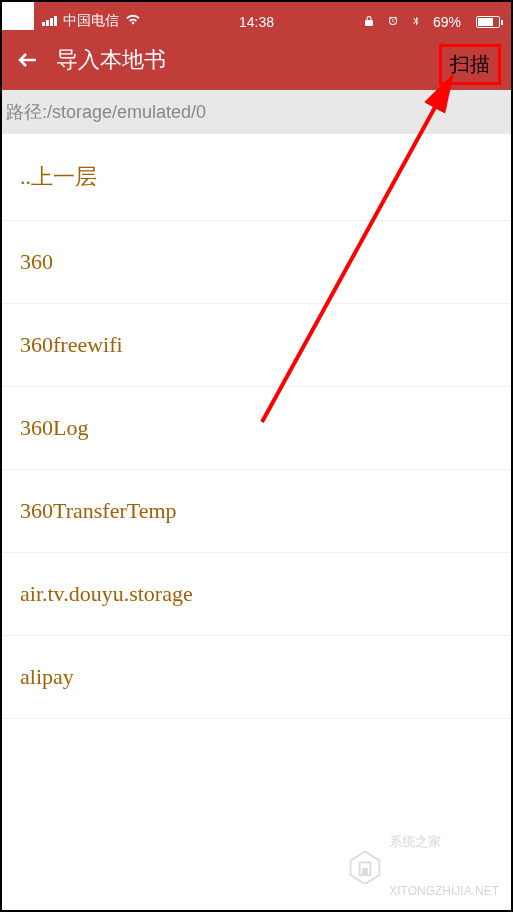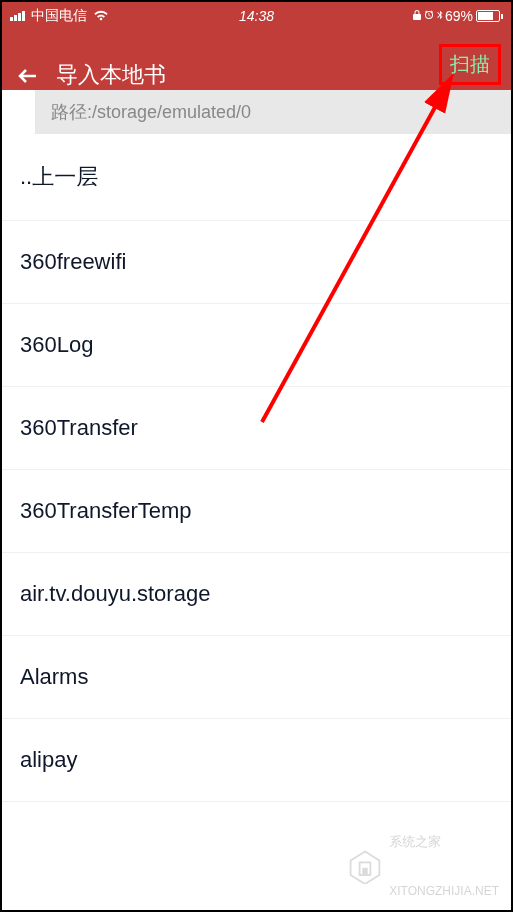--- a/index.html
+++ b/index.html
@@ -14,41 +14,41 @@
       background: #ffffff;
       position: relative;
       overflow: hidden;
       border: 2px solid #000;
     }
     .status-bar {
       height: 28px;
       background: #c13d3a;
       color: #ffffff;
       display: flex;
-      align-items: center;
+      align-items: flex-end;
       justify-content: space-between;
       padding: 0 8px;
       font-size: 14px;
+      margin-left: 32px;
     }
     .status-left {
       display: flex;
       align-items: center;
       gap: 6px;
     }
     .status-center {
       position: absolute;
       left: 50%;
       transform: translateX(-50%);
       font-weight: 500;
-      font-style: italic;
     }
     .status-right {
       display: flex;
       align-items: center;
-      gap: 0;
+      gap: 12px;
     }
     .signal-bars {
       display: inline-flex;
       align-items: flex-end;
       gap: 1px;
     }
     .signal-bars span {
       width: 3px;
       background: #fff;
       display: inline-block;
@@ -86,21 +86,21 @@
       width: 2px;
       height: 5px;
       background: #fff;
       margin-left: 1px;
     }
     .header {
       height: 60px;
       background: #c13d3a;
       color: #ffffff;
       display: flex;
-      align-items: flex-end;
+      align-items: center;
       padding: 0 12px;
       position: relative;
     }
     .back-arrow {
       width: 28px;
       height: 28px;
       display: flex;
       align-items: center;
       justify-content: center;
     }
@@ -121,38 +121,38 @@
       margin-left: 2px;
       opacity: 0.95;
     }
     .scan-button {
       position: absolute;
       right: 10px;
       top: 14px;
       border: 3px solid #ff0000;
       padding: 4px 8px;
       font-size: 20px;
-      color: #86efac;
+      color: #000000;
       background: transparent;
     }
     .path-bar {
       background: #e8e8e8;
       color: #888888;
-      padding: 10px 16px;
+      padding: 10px 4px;
       font-size: 18px;
-      margin-left: 33px;
     }
     .file-list {
       background: #ffffff;
     }
     .file-item {
       padding: 28px 18px;
       font-size: 22px;
-      color: #0f172a;
+      color: #a16207;
       border-bottom: 1px solid #f0f0f0;
+      font-family: Liberation Serif, serif;
     }
     .annotation-arrow {
       position: absolute;
       top: 70px;
       left: 200px;
       pointer-events: none;
     }
     .annotation-arrow svg {
       width: 280px;
       height: 360px;
@@ -231,26 +231,25 @@
       </svg>
   </div>
   <span class="header-title">导入本地书</span>
   <div class="scan-button">扫描</div>
 </div>
 
 <div class="path-bar">路径:/storage/emulated/0</div>
 
 <div class="file-list">
   <div class="file-item">..上一层</div>
+  <div class="file-item">360</div>
   <div class="file-item">360freewifi</div>
   <div class="file-item">360Log</div>
-  <div class="file-item">360Transfer</div>
   <div class="file-item">360TransferTemp</div>
   <div class="file-item">air.tv.douyu.storage</div>
-  <div class="file-item">Alarms</div>
   <div class="file-item">alipay</div>
 </div>
 
 <div class="annotation-arrow">
   <svg viewBox="0 0 280 360">
     <defs>
       <marker id="arrowhead" markerWidth="10" markerHeight="10" refX="8" refY="3" orient="auto">
         <polygon points="0 0, 10 3, 0 6" fill="#ff0000"></polygon>
       </marker>
     </defs>

